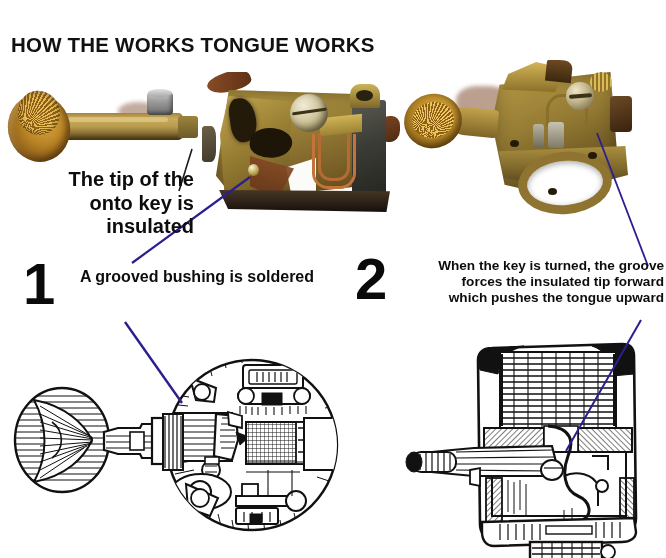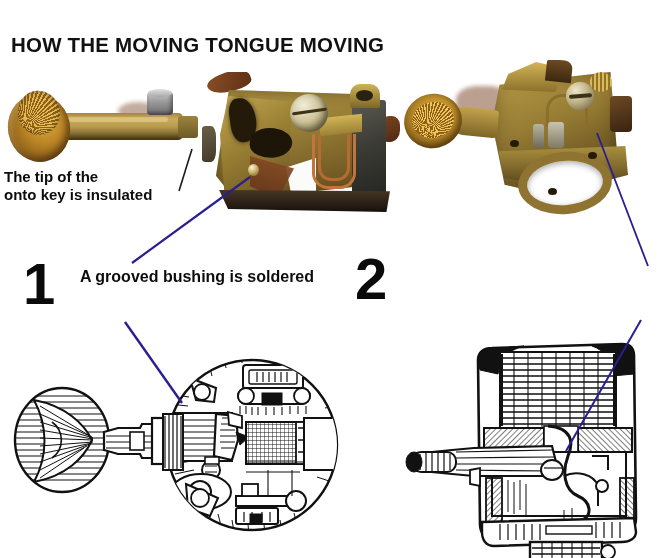--- a/index.html
+++ b/index.html
@@ -34,22 +34,22 @@
   .callout {
     position: absolute;
     font-weight: bold;
     color: #0d0d0d;
     line-height: 1.18;
   }
   #callout-tip {
     left: 4px;
     top: 168px;
     width: 190px;
-    text-align: left;
-    font-size: 15px;
+    text-align: right;
+    font-size: 20px;
   }
   #callout-step1 {
     left: 72px;
     top: 268px;
     width: 250px;
     text-align: center;
     font-size: 16px;
   }
   #callout-step2 {
     left: 392px;
@@ -441,21 +441,21 @@
   
   .drawing { position: absolute; }
   #drawing-left  { left: 0px;   top: 336px; width: 340px; height: 222px; }
   #drawing-right { left: 396px; top: 330px; width: 270px; height: 228px; }
 </style>
 </head>
 <body>
 
 <div id="sheet">
 
-  <div id="title">HOW THE MOVING TONGUE MOVING</div>
+  <div id="title">HOW THE WORKS TONGUE WORKS</div>
 
   <div class="photo" id="photo-key">
     <div class="key-shadow"></div>
     <div class="key-shaft"></div>
     <div class="key-shaft-hl"></div>
     <div class="key-collar"></div>
     <div class="key-tip"></div>
     <div class="key-tip-cap"></div>
     <div class="key-knob"></div>
     <div class="key-knob-fan"></div>
@@ -776,14 +776,19 @@
     <div>The tip of the</div>
     <div>onto key is insulated</div>
   </div>
 
   <div class="bignum" id="num-1">1</div>
   <div class="callout" id="callout-step1">
     <div>A grooved bushing is soldered</div>
   </div>
 
   <div class="bignum" id="num-2">2</div>
+  <div class="callout" id="callout-step2">
+    <div>When the key is turned, the groove</div>
+    <div>forces the insulated tip forward</div>
+    <div>which pushes the tongue upward</div>
+  </div>
 
 </div>
 
 </body></html>

